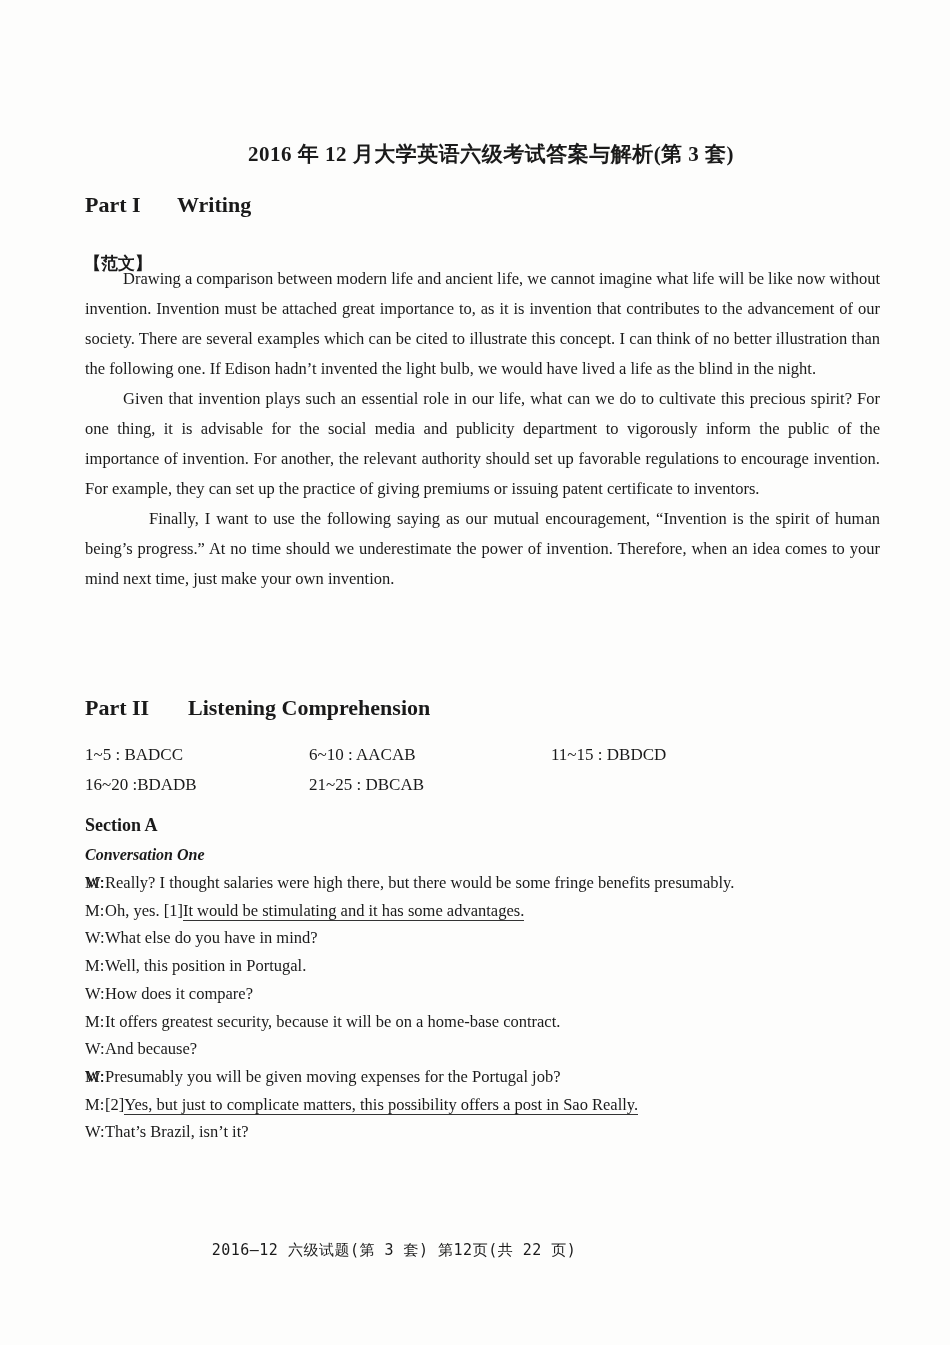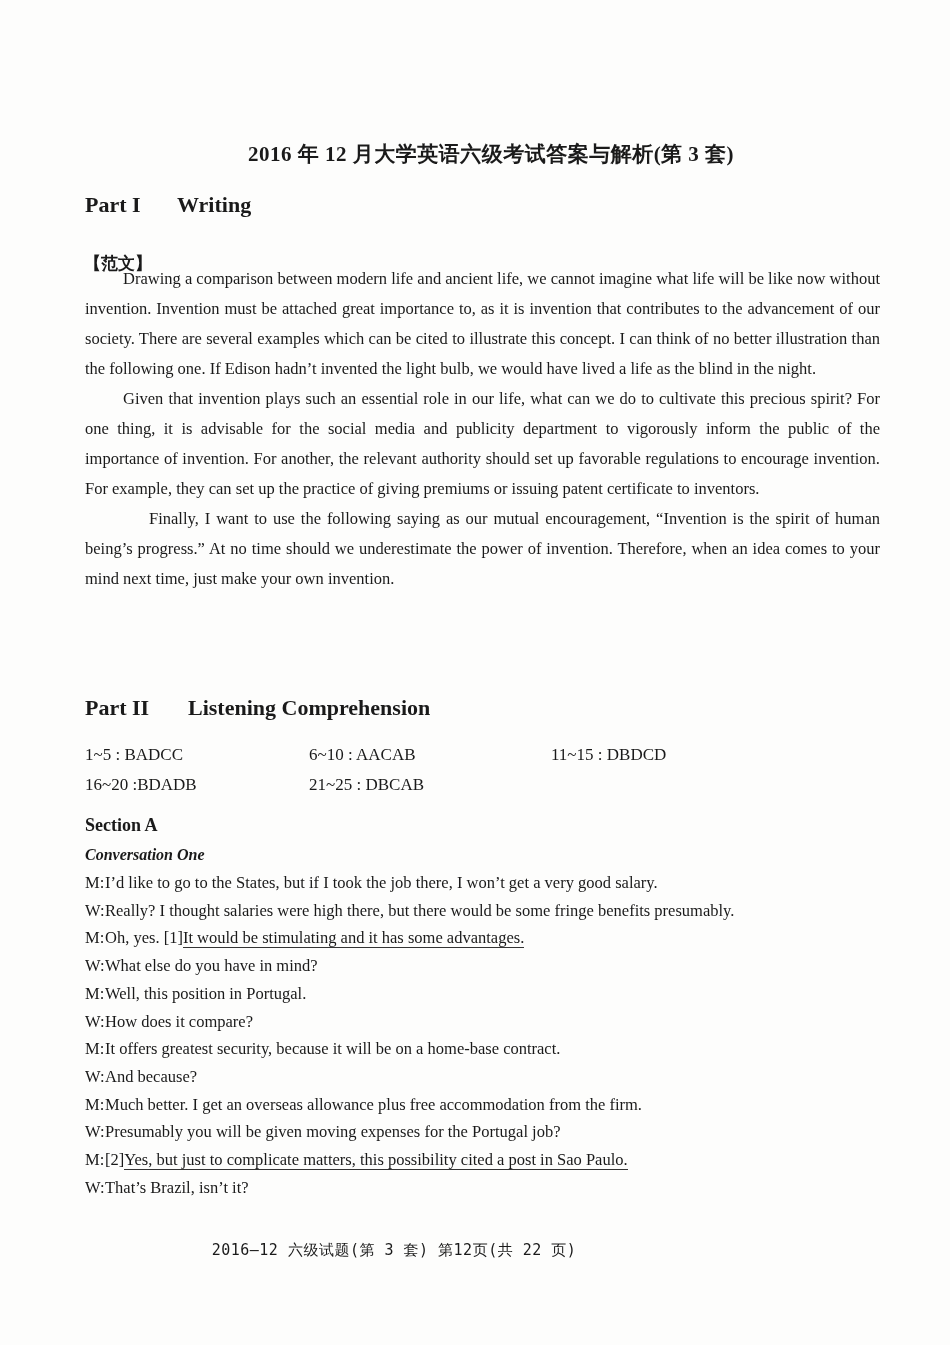--- a/index.html
+++ b/index.html
@@ -55,27 +55,27 @@
   <div class="ans-row">
     <span class="ans" style="left:0;"><span>16~20</span> :<span>BDADB</span></span>
     <span class="ans" style="left:224px;"><span>21~25</span> : <span>DBCAB</span></span>
   </div>
 </div>
 
 <div class="abs section">Section A</div>
 <div class="abs conv">Conversation One</div>
 
 <div class="abs dialog">
-  <div class="line"><span class="sp">M:</span><span>I’d like to go to the States, but if I took the job there, I won’t get a very good salary.</span></div>
+  <div class="line"><span class="sp">M:</span></div>
   <div class="line"><span class="sp">W:</span><span>Really? I thought salaries were high there, but there would be some fringe benefits presumably.</span></div>
   <div class="line"><span class="sp">M:</span><span>Oh, yes. [1]</span><span class="u">It would be stimulating and it has some advantages.</span></div>
   <div class="line"><span class="sp">W:</span><span>What else do you have in mind?</span></div>
   <div class="line"><span class="sp">M:</span><span>Well, this position in Portugal.</span></div>
   <div class="line"><span class="sp">W:</span><span>How does it compare?</span></div>
   <div class="line"><span class="sp">M:</span><span>It offers greatest security, because it will be on a home-base contract.</span></div>
   <div class="line"><span class="sp">W:</span><span>And because?</span></div>
-  <div class="line"><span class="sp">M:</span><span>Much better. I get an overseas allowance plus free accommodation from the firm.</span></div>
+  <div class="line"><span class="sp">M:</span></div>
   <div class="line"><span class="sp">W:</span><span>Presumably you will be given moving expenses for the Portugal job?</span></div>
-  <div class="line"><span class="sp">M:</span><span>[2]</span><span class="u">Yes, but just to complicate matters, this possibility cited a post in Sao Paulo.</span></div>
+  <div class="line"><span class="sp">M:</span><span>[2]</span><span class="u">Yes, but just to complicate matters, this possibility offers a post in Sao Really.</span></div>
   <div class="line"><span class="sp">W:</span><span>That’s Brazil, isn’t it?</span></div>
 </div>
 
 <div class="abs footer">2016—12 六级试题(第 3 套)  第12页(共 22 页)</div>
 
 </body></html>

